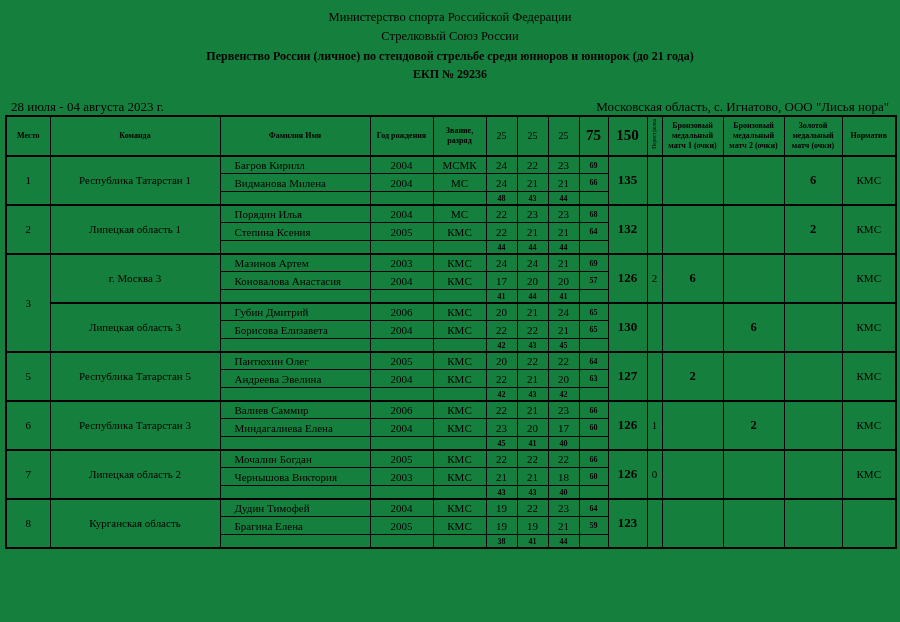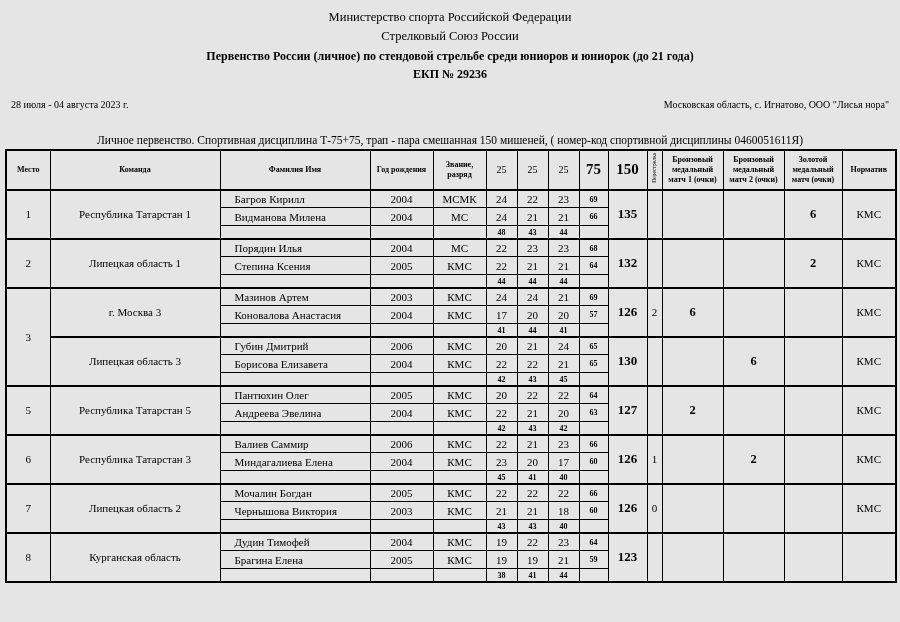--- a/index.html
+++ b/index.html
@@ -1,19 +1,19 @@
 <!DOCTYPE html>
 <html><head>
 <meta charset="utf-8">
 <style>
   html,body{margin:0;padding:0;background:#fff;color:#000;font-family:"Liberation Serif",serif;}
-  .page{width:900px;height:622px;box-sizing:border-box;padding:8px 5px 4px 5px;overflow:hidden;background:#e5e5e5;}
+  .page{width:900px;height:622px;box-sizing:border-box;padding:8px 5px 4px 5px;overflow:hidden;background:#15803d;}
   .org-line{text-align:center;font-size:12.5px;line-height:1.55;}
   .doc-title{text-align:center;font-size:12px;font-weight:bold;line-height:1.5;}
-  .meta-row{display:flex;justify-content:space-between;font-size:10px;margin-top:16px;padding:0 6px;}
+  .meta-row{display:flex;justify-content:space-between;font-size:13px;margin-top:16px;padding:0 6px;}
   .caption{text-align:center;font-size:11.5px;margin-top:24px;margin-bottom:3px;}
   table{border-collapse:collapse;table-layout:fixed;width:890px;margin:0 auto;border:2px solid #000;}
   th,td{border:1px solid #000;text-align:center;vertical-align:middle;padding:0 2px;overflow:hidden;}
   thead tr{height:40px;}
   th{font-size:8px;font-weight:bold;line-height:1.25;}
   th.num25{font-size:10px;font-weight:normal;}
   th.numb{font-size:15px;font-weight:bold;}
   th.shoot-col{padding:0;}
   tr.athlete{height:18px;}
   tr.sums{height:13px;}
@@ -32,21 +32,20 @@
   <div class="org-line">Министерство спорта Российской Федерации</div>
   <div class="org-line">Стрелковый Союз России</div>
   <div class="doc-title">Первенство России (личное) по стендовой стрельбе среди юниоров и юниорок (до 21 года)</div>
   <div class="doc-title">ЕКП № 29236</div>
 
   <div class="meta-row">
     <span>28 июля - 04 августа 2023 г.</span>
     <span>Московская область, с. Игнатово, ООО "Лисья нора"</span>
   </div>
 
-  <div class="caption">Личное первенство. Спортивная дисциплина Т-75+75, трап - пара смешанная 150 мишеней, ( номер-код спортивной дисциплины 0460051611Я)</div>
 
   <table>
     <colgroup>
       <col style="width:44px">
         <col style="width:170px">
         <col style="width:150px">
         <col style="width:63px">
       <col style="width:53px">
         <col style="width:31px">
         <col style="width:31px">

